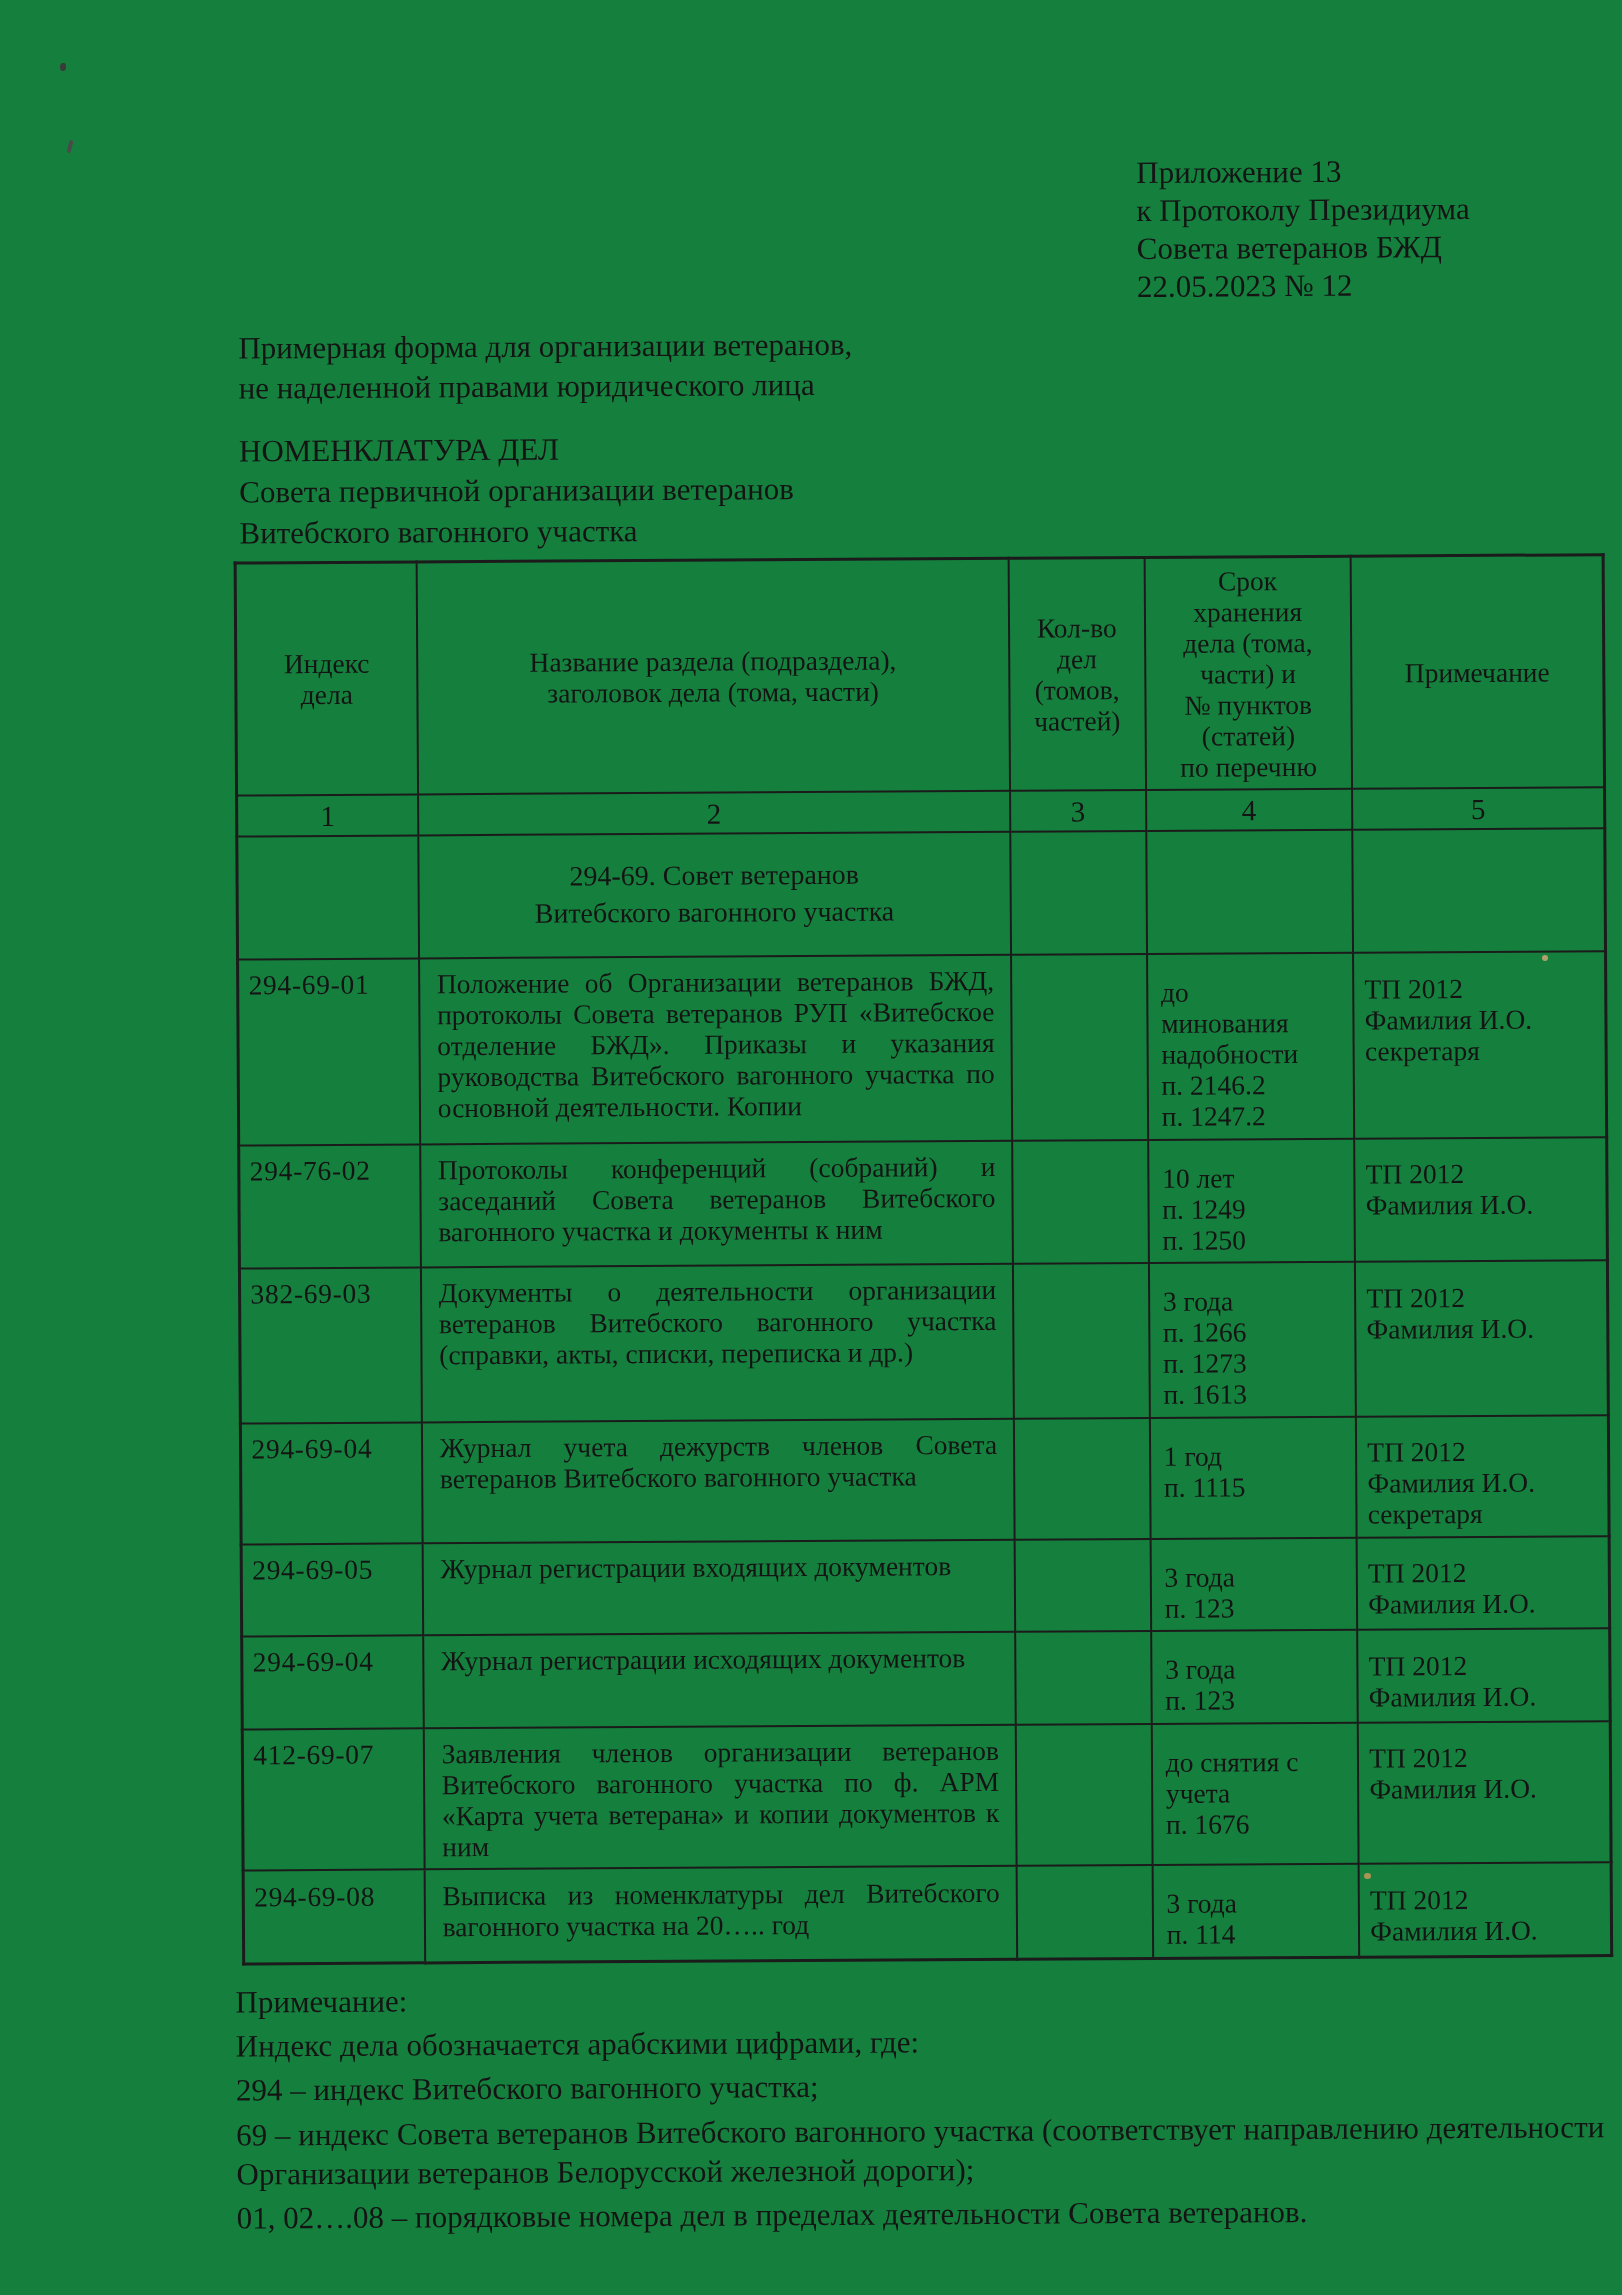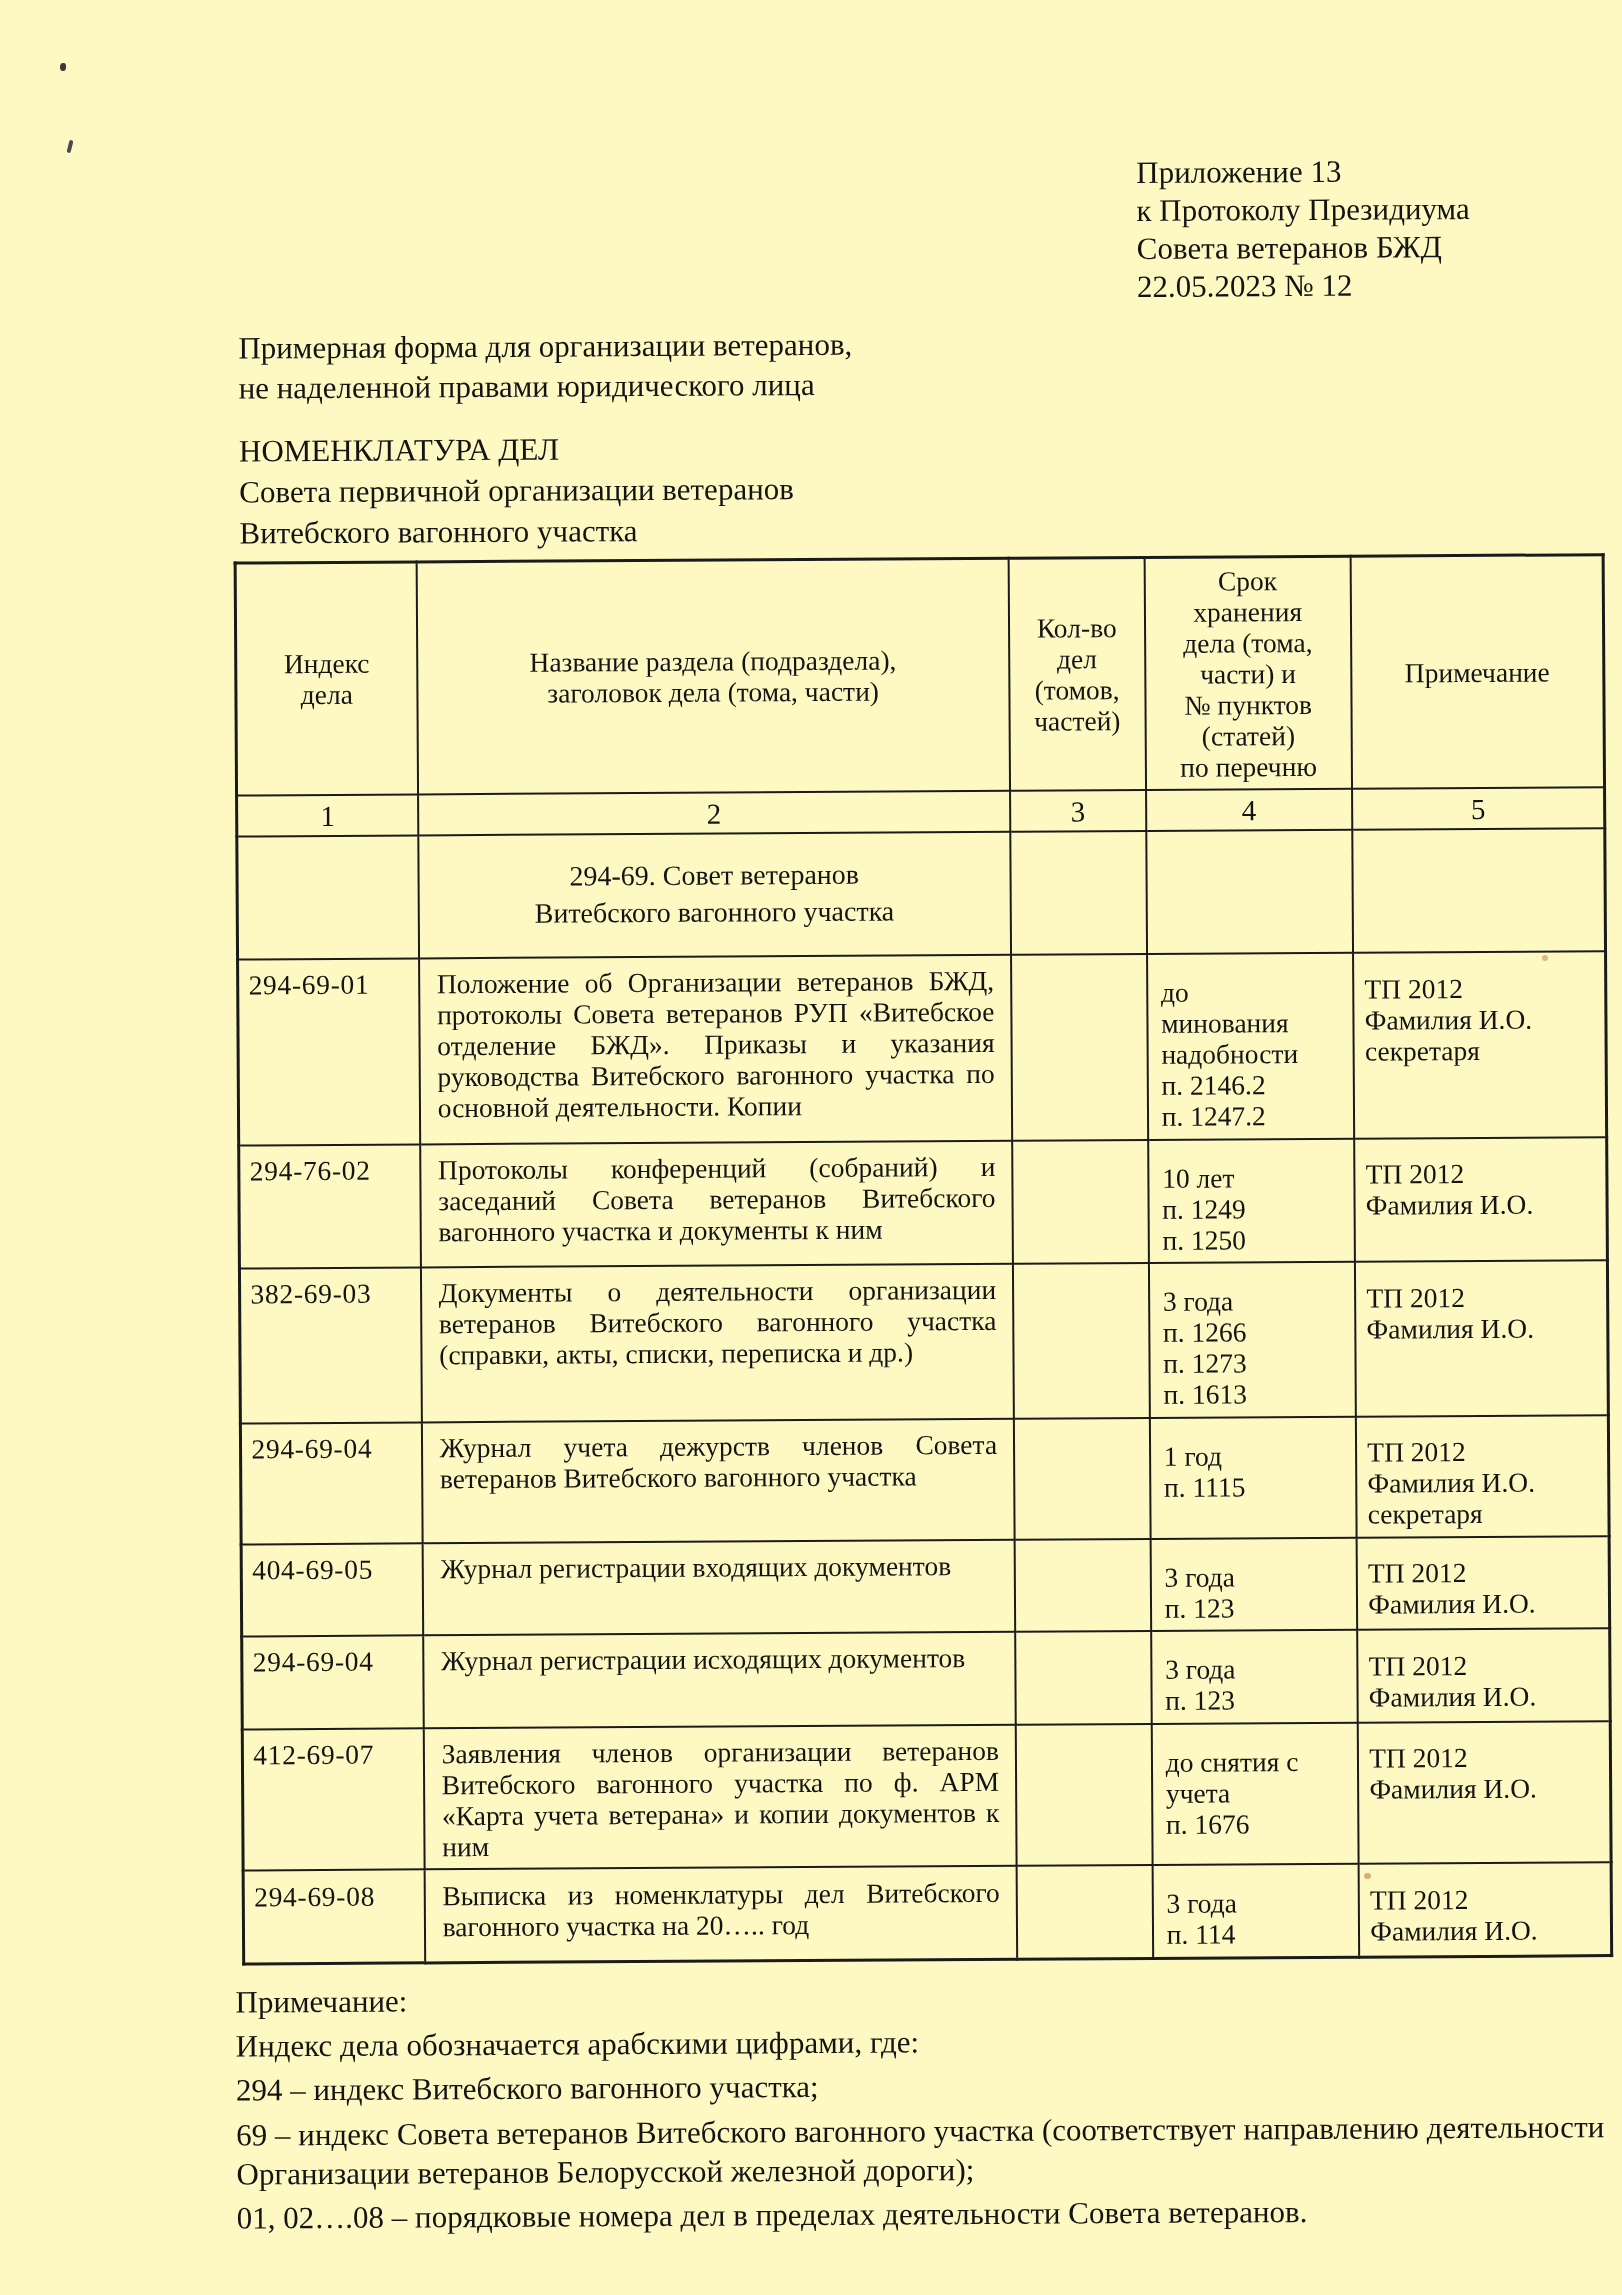--- a/index.html
+++ b/index.html
@@ -1,19 +1,19 @@
 <!DOCTYPE html>
 <html lang="ru" style="font-size:10.5px"><head>
 <meta charset="utf-8">
 <style>
   html,body{margin:0;padding:0;background:#888;}
   .page{
     position:relative;
     width:1623px;height:2295px;
-    background:#fef9c3;
+    background:#15803d;
     overflow:hidden;
     font-family:"Liberation Serif","DejaVu Serif",serif;
     color:#141414;
   }
   .tilt{
     position:absolute;inset:0;
     transform:rotate(-0.35deg);
     transform-origin:811px 1112px;
   }
   
@@ -211,21 +211,21 @@
             <td class="cell-title">Журнал учета дежурств членов Совета ветеранов Витебского вагонного участка</td>
             <td class="cell-count"></td>
             <td class="cell-storage">1 год
 п. 1115</td>
             <td class="cell-note">ТП 2012
 Фамилия И.О.
 секретаря</td>
           </tr>
 
           <tr>
-            <td class="cell-index">404-69-05</td>
+            <td class="cell-index">294-69-05</td>
             <td class="cell-title">Журнал регистрации входящих документов</td>
             <td class="cell-count"></td>
             <td class="cell-storage">3 года
 п. 123</td>
             <td class="cell-note">ТП 2012
 Фамилия И.О.</td>
           </tr>
 
           <tr>
             <td class="cell-index">294-69-04</td>

